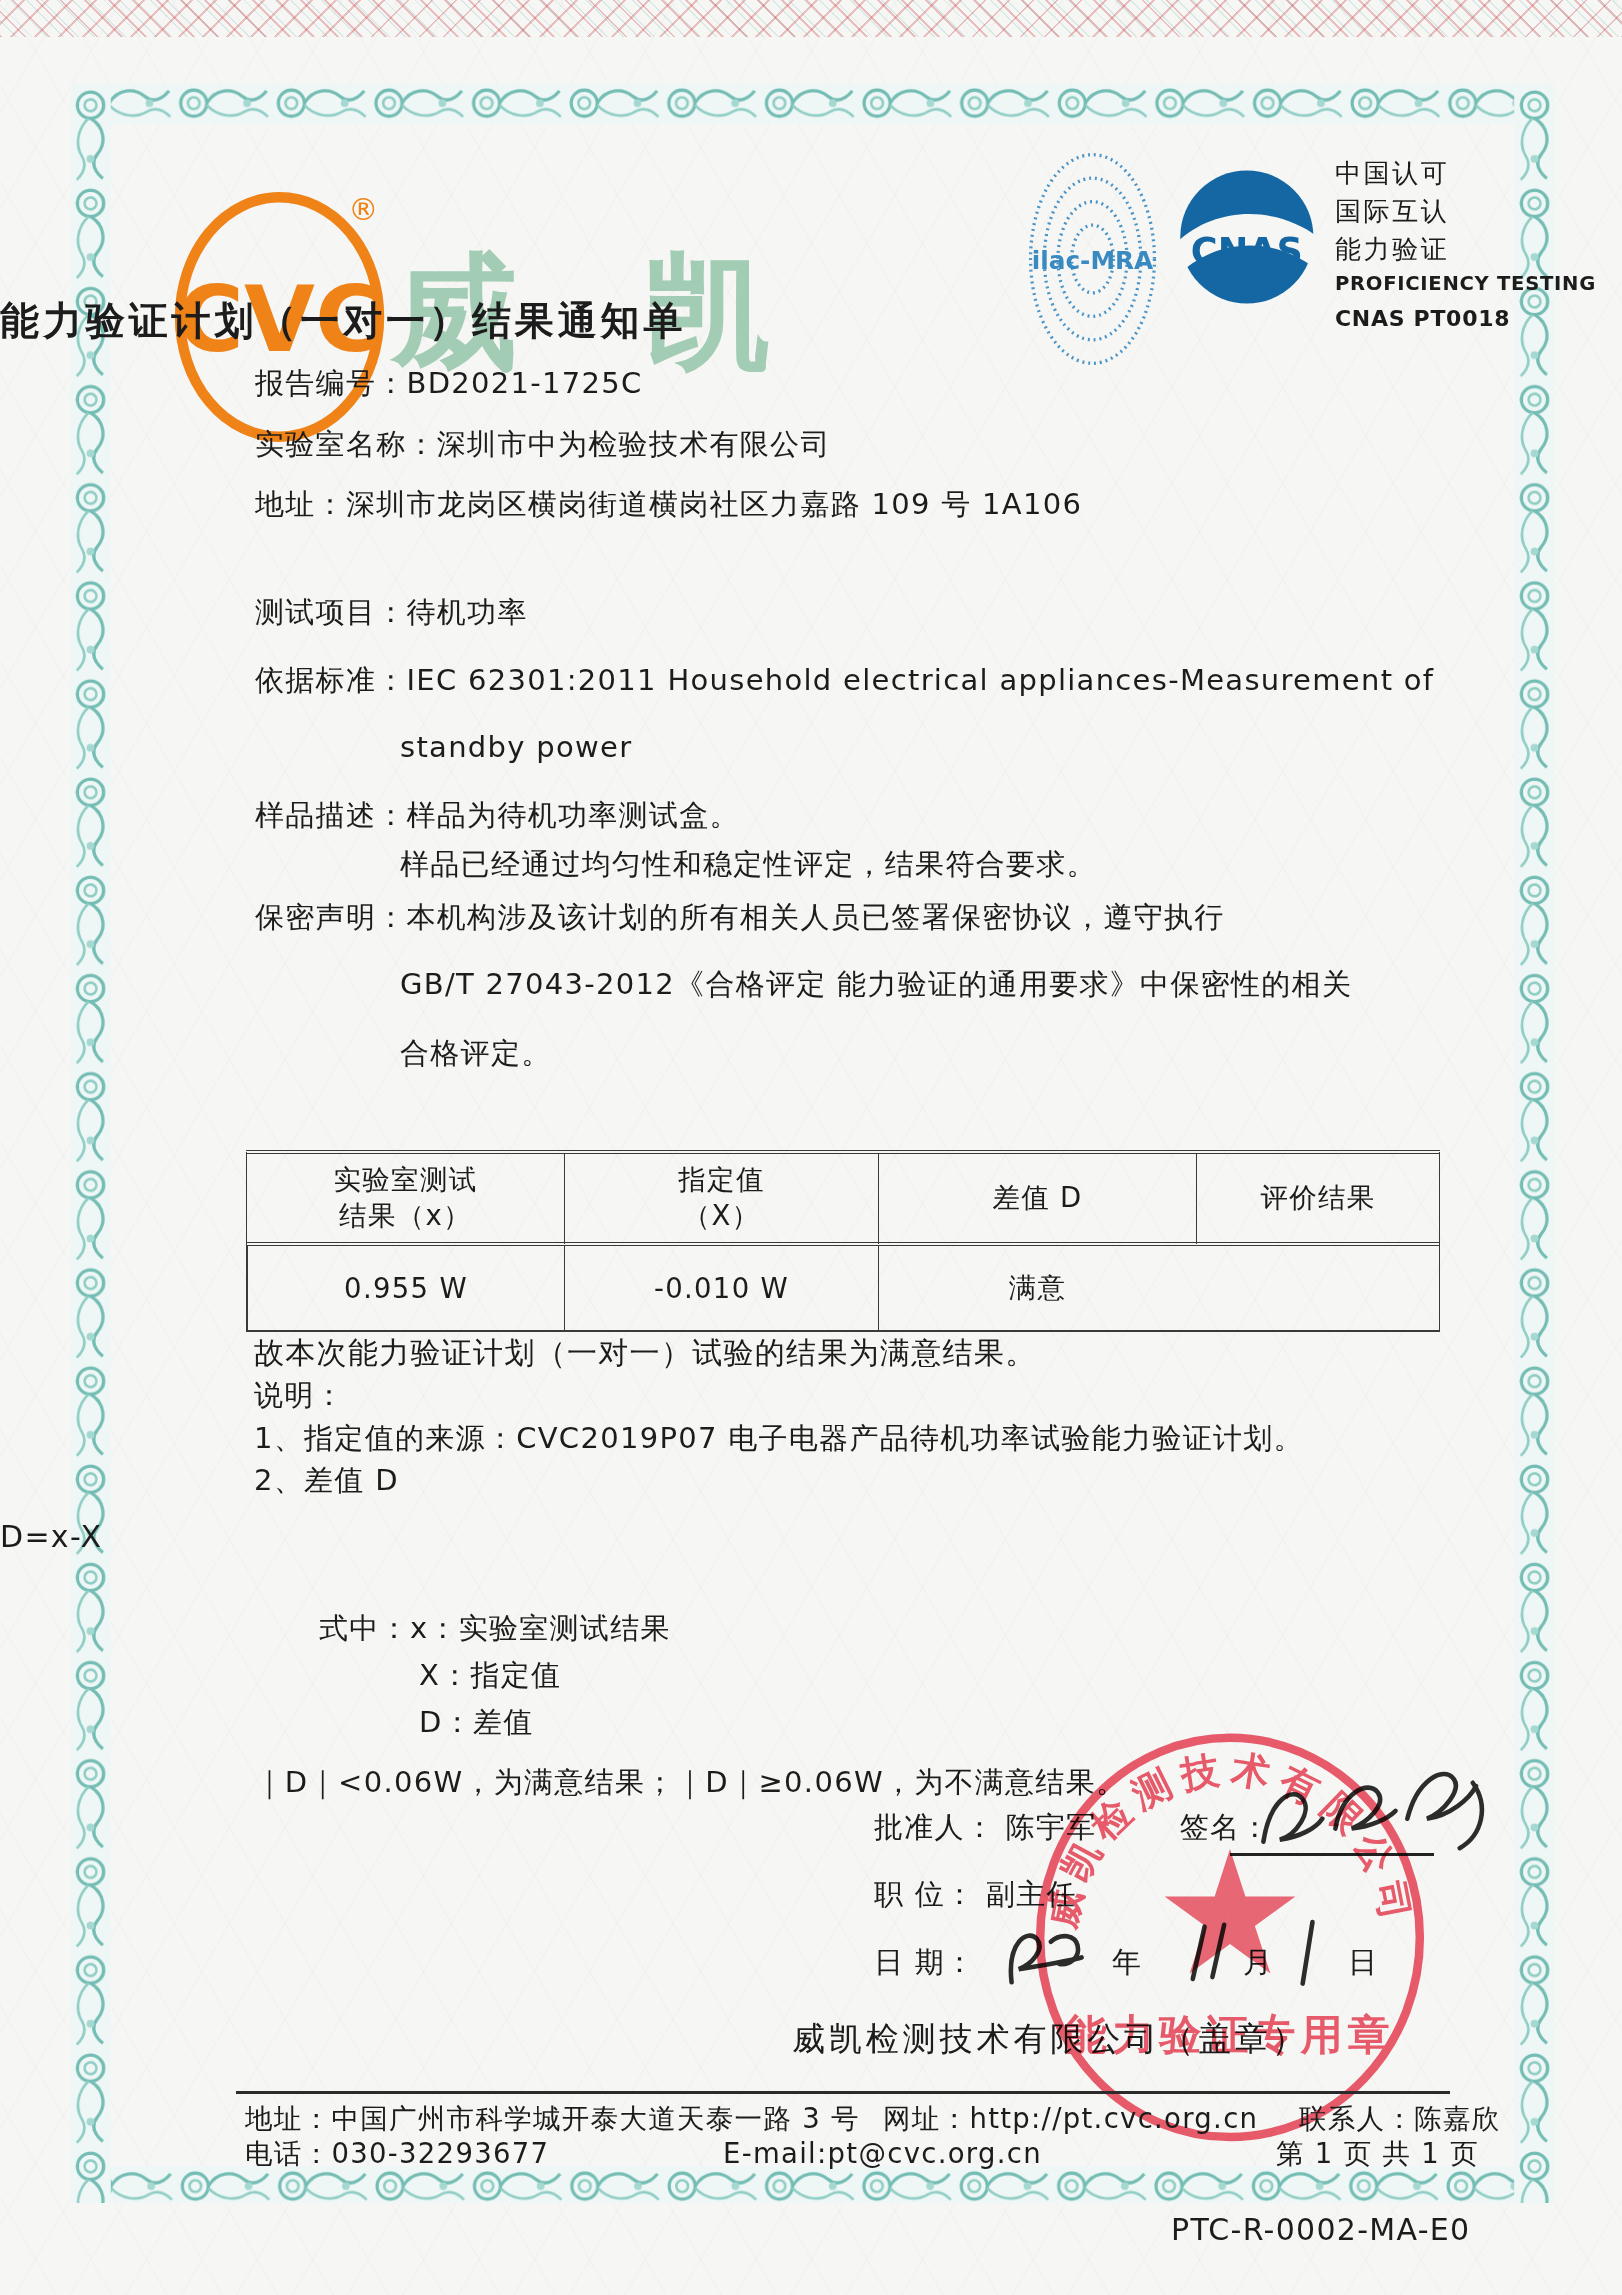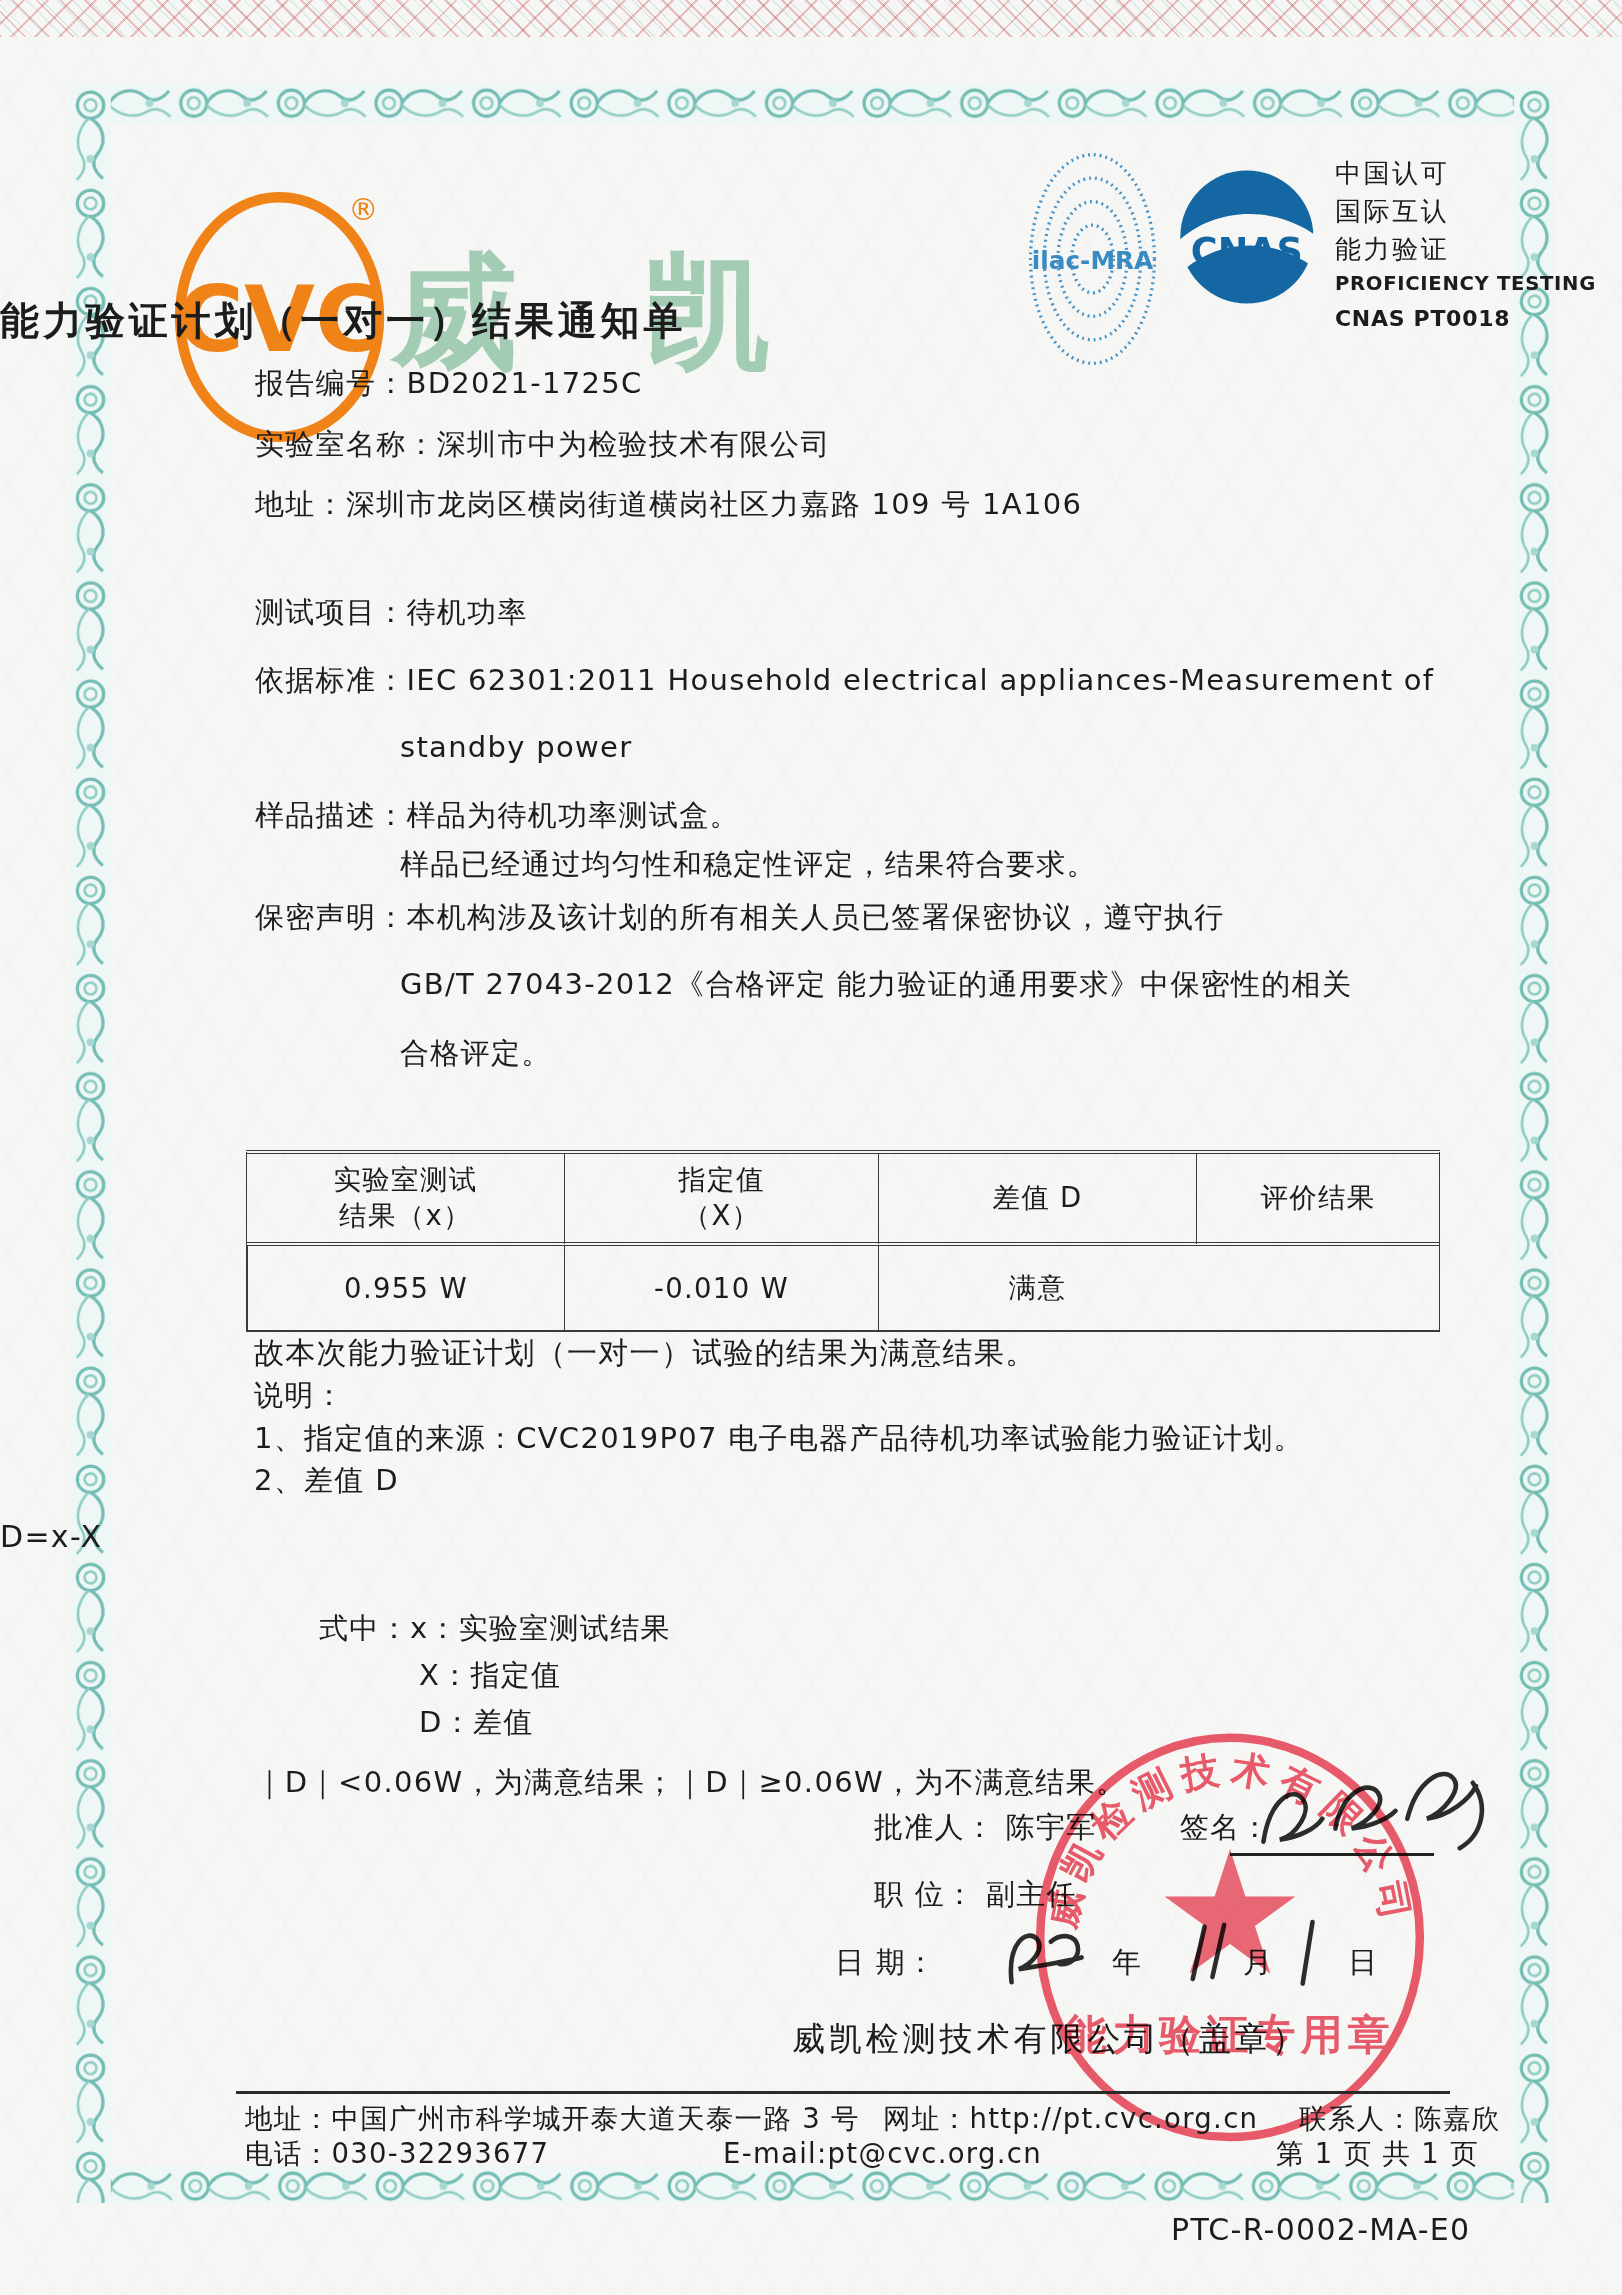--- a/index.html
+++ b/index.html
@@ -169,21 +169,21 @@
     <span>批准人：</span>
     <span>陈宇军</span>
     <span style="display:inline-block;width:62px"></span>
     <span>签名：</span>
   </div>
   <div class="sign-underline"></div>
   <div class="line" style="left:874px;top:1877px">
     <span>职  位：</span>
     <span>副主任</span>
   </div>
-  <div class="line" style="left:835px;top:1945px">
+  <div class="line" style="left:874px;top:1945px">
     <span>日  期：</span>
   </div>
   <div class="line" style="left:1112px;top:1945px">年</div>
   <div class="line" style="left:1243px;top:1945px">月</div>
   <div class="line" style="left:1348px;top:1945px">日</div>
   <div class="line" style="left:792px;top:2019px;font-size:33px;letter-spacing:3.9px">威凯检测技术有限公司（盖章）</div>
 
   <svg class="stamp-svg" width="406" height="432" viewBox="0 0 620 660">
     <ellipse cx="310" cy="320" rx="290" ry="305" fill="none" stroke="#ee4f62" stroke-width="13"></ellipse>
     <polygon points="310,185 333.5,257.6 409.9,257.6 348,302.4 371.7,374.9 310,330 248.3,374.9 272,302.4 210.1,257.6 286.5,257.6" fill="#ee4f62" opacity="0.92"></polygon>

